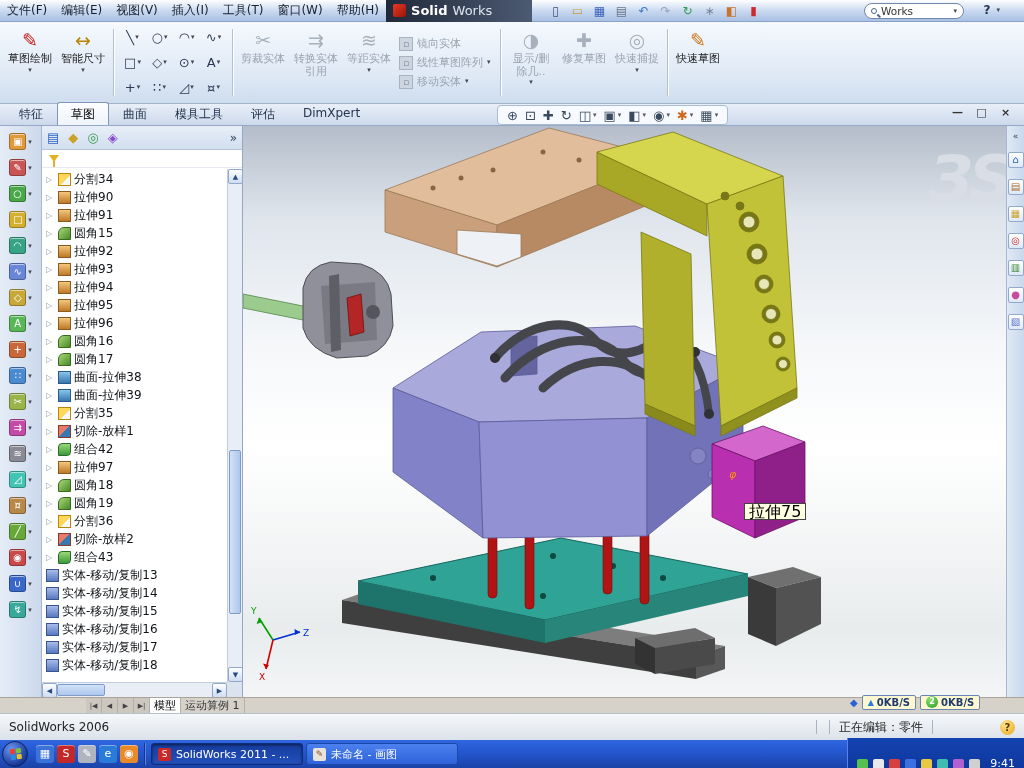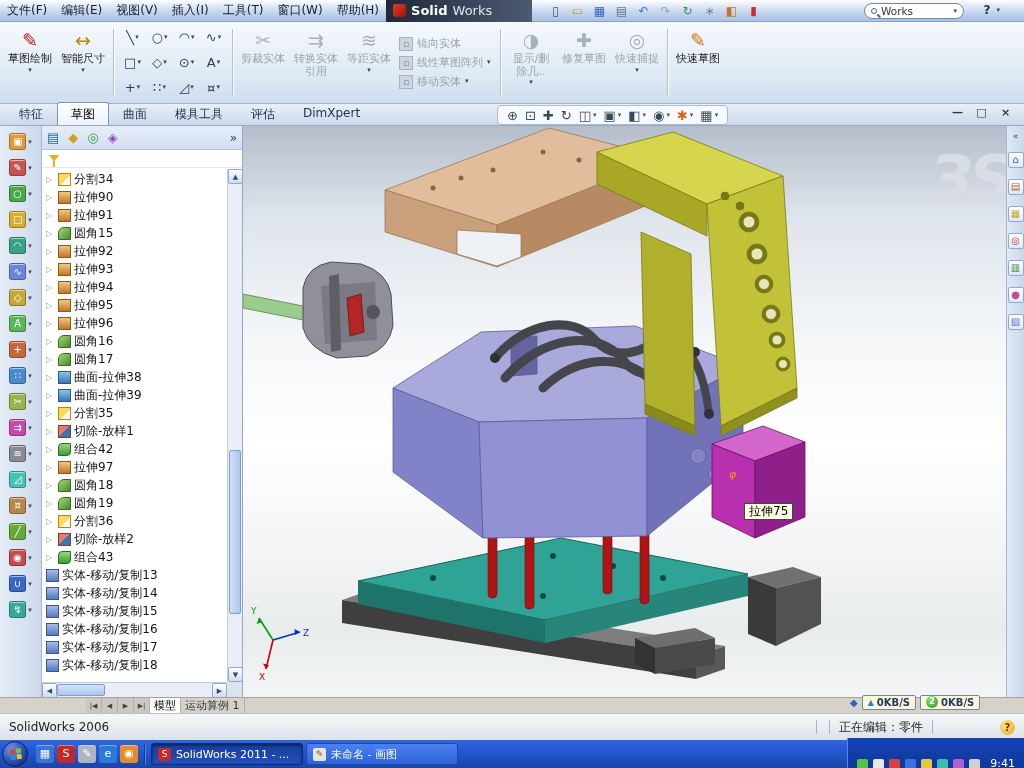--- a/index.html
+++ b/index.html
@@ -75,21 +75,21 @@
 .vsb-track{flex:1;position:relative}
 .vsb-thumb{position:absolute;left:1px;right:1px;top:55%;height:34%;background:linear-gradient(90deg,#d2e1f8,#adc7ec);border:1px solid #7e9cc8;border-radius:2px}
 #fm-hsb{position:absolute;left:0;right:15px;bottom:0;height:15px;background:#e9eef6;border-top:1px solid #c2cedf;display:flex;align-items:stretch}
 .hsb-thumb{width:48px;background:linear-gradient(#d2e1f8,#adc7ec);border:1px solid #7e9cc8;border-radius:2px;margin:1px 0}
 .hsb-track{flex:1}
 #fm-corner{position:absolute;right:0;bottom:0;width:15px;height:15px;background:#dbe3ef}
 
 
 #viewport{position:absolute;left:243px;top:126px;width:763px;height:571px;background:linear-gradient(#b4bdca,#dfe5ec 16%,#f5f7f9 38%,#ffffff 56%,#e9eced 88%,#f3f5f6)}
 #model-svg{position:absolute;left:0;top:0}
-#tooltip{position:absolute;left:501px;top:377px;background:#ffffe1;border:1px solid #444;padding:0 4px;font-size:12px;white-space:nowrap;line-height:15px}
+#tooltip{position:absolute;left:501px;top:377px;background:#ffffe1;border:1px solid #444;padding:0 4px;font-size:16px;white-space:nowrap;line-height:15px}
 #hud-toolbar{position:absolute;left:497px;top:105px;height:20px;display:flex;align-items:center;gap:7px;padding:0 9px;background:rgba(248,251,254,.92);border:1px solid #a8bcd4;border-radius:4px;z-index:6}
 .hud-icon{font-size:13px;color:#3a4a5e}
 .hud-dd{font-size:7px;color:#556;margin-left:-5px}
 #win-controls{position:absolute;left:950px;top:106px;display:flex;gap:9px;z-index:6;color:#333;font-size:11px;font-weight:bold}
 .wc{width:15px;text-align:center}
 
 
 #task-pane{position:absolute;left:1006px;top:126px;width:18px;height:571px;background:linear-gradient(90deg,#e0e9f5,#c9d8ec);border-left:1px solid #a8b8d0;display:flex;flex-direction:column;align-items:center;padding-top:5px;gap:11px}
 .tp-collapse{font-size:9px;color:#345}
 .tp-icon{width:16px;height:16px;border:1px solid #93a9cc;background:linear-gradient(#ffffff,#dde8f6);border-radius:2px;font-size:10px;line-height:14px;text-align:center;flex:none}

